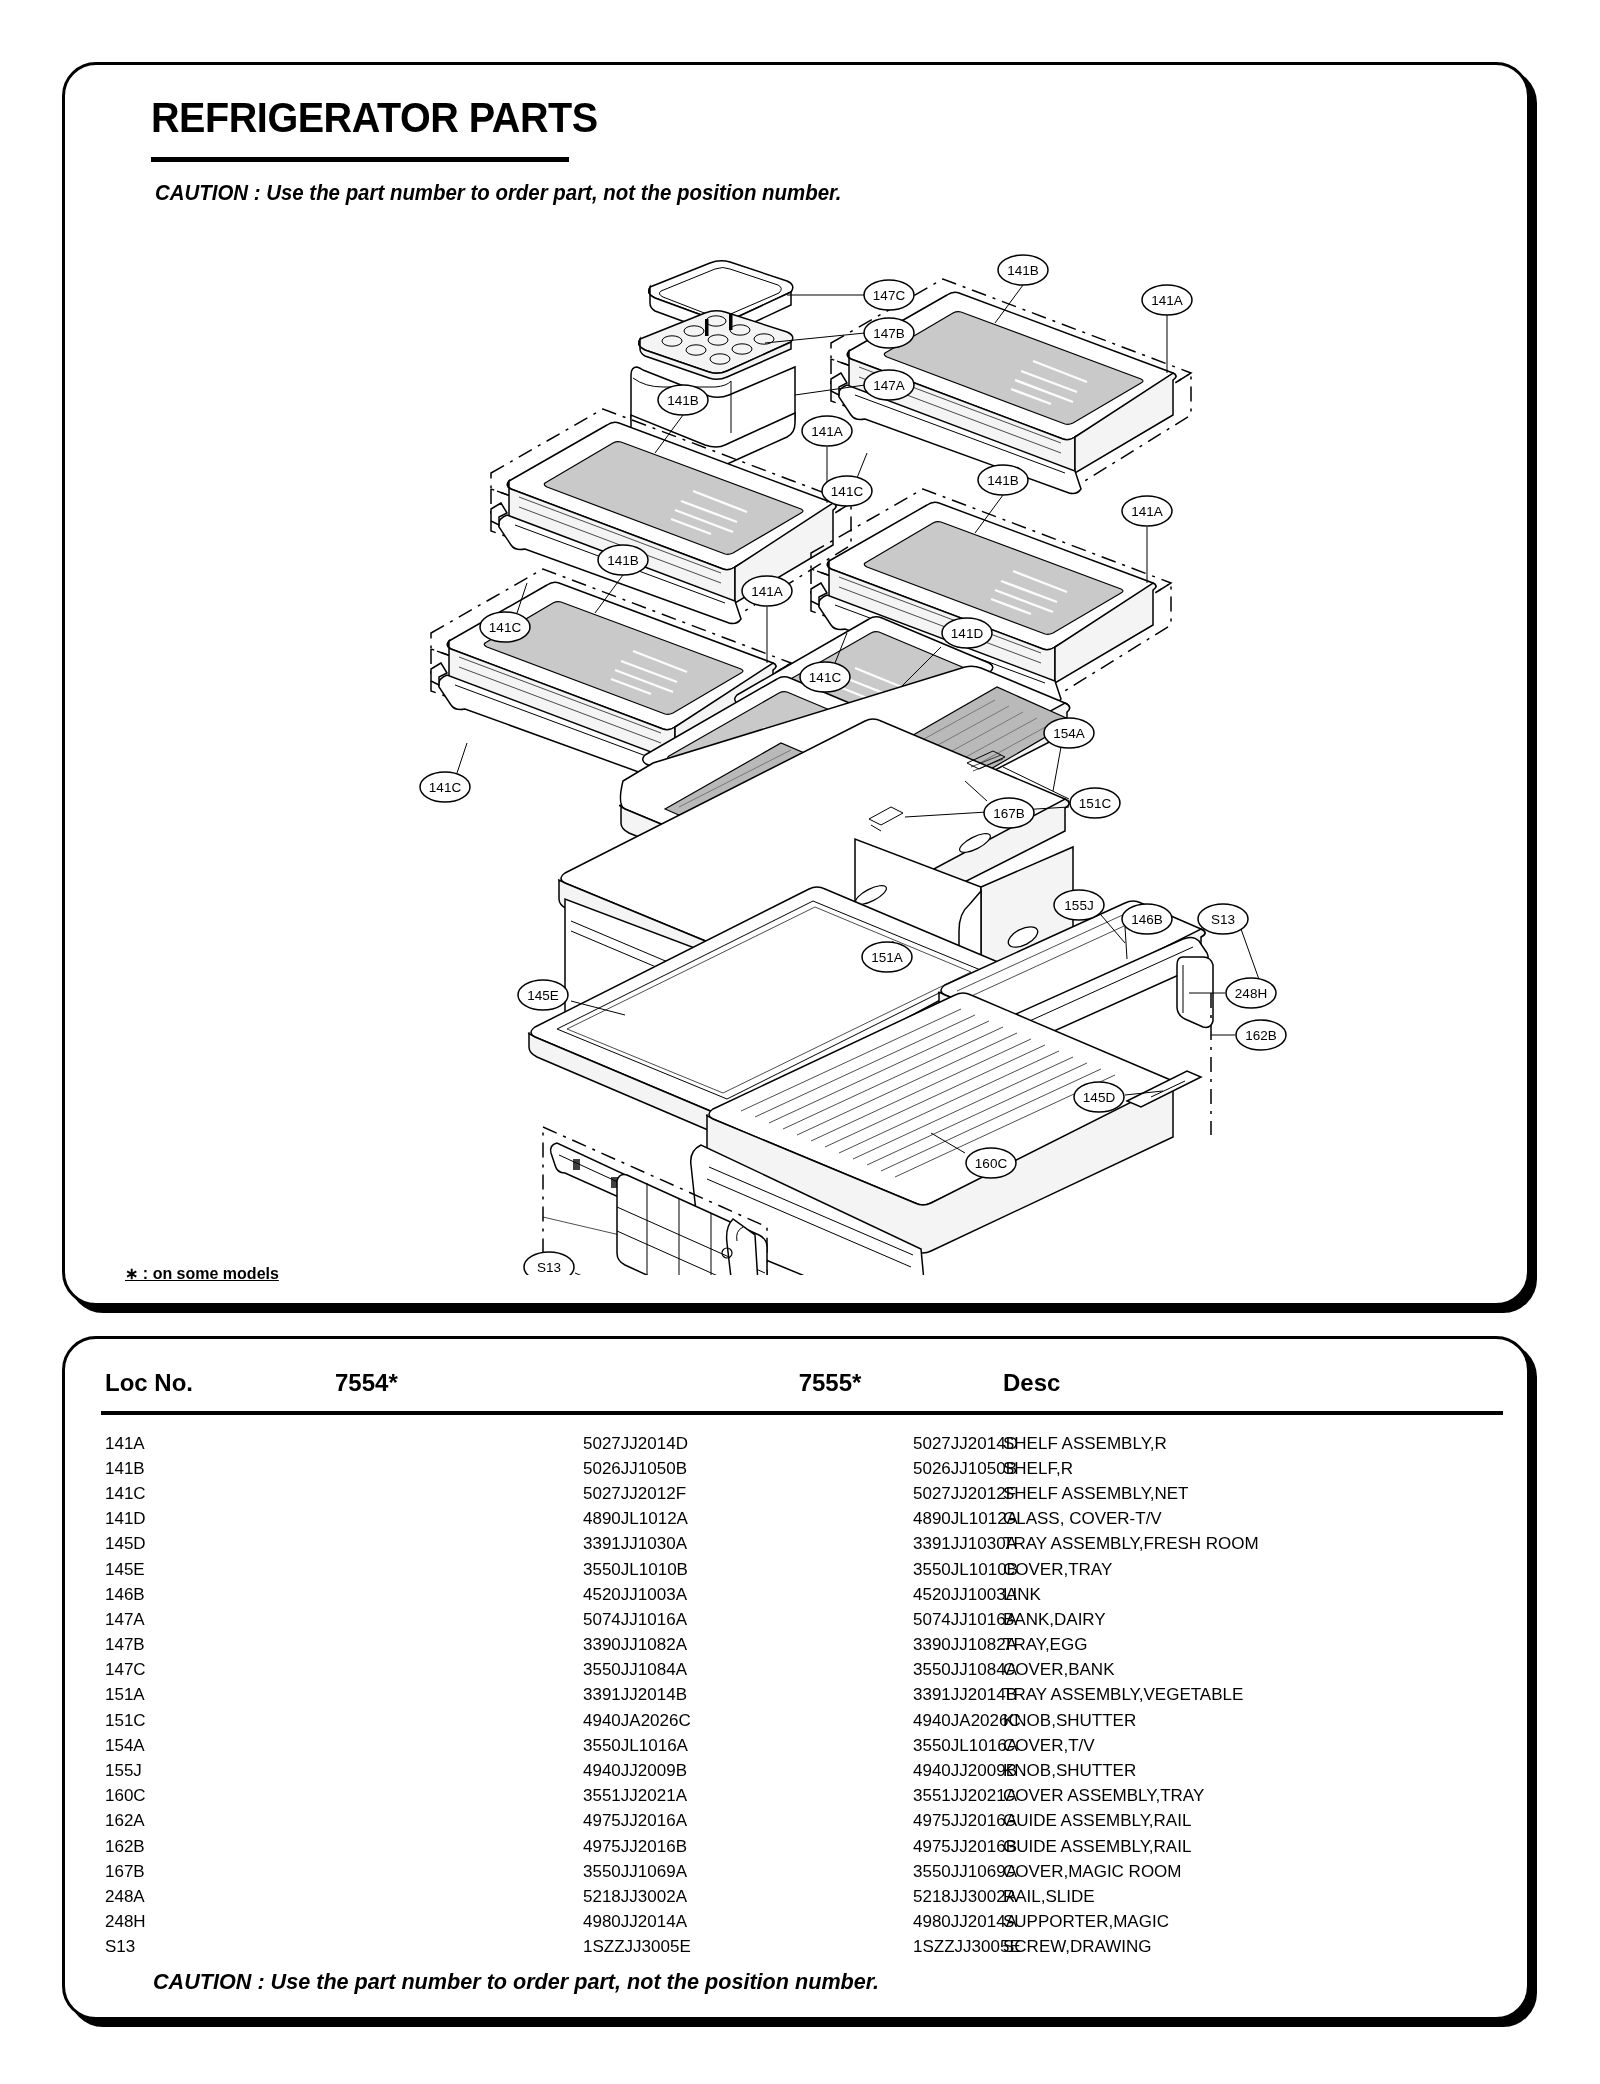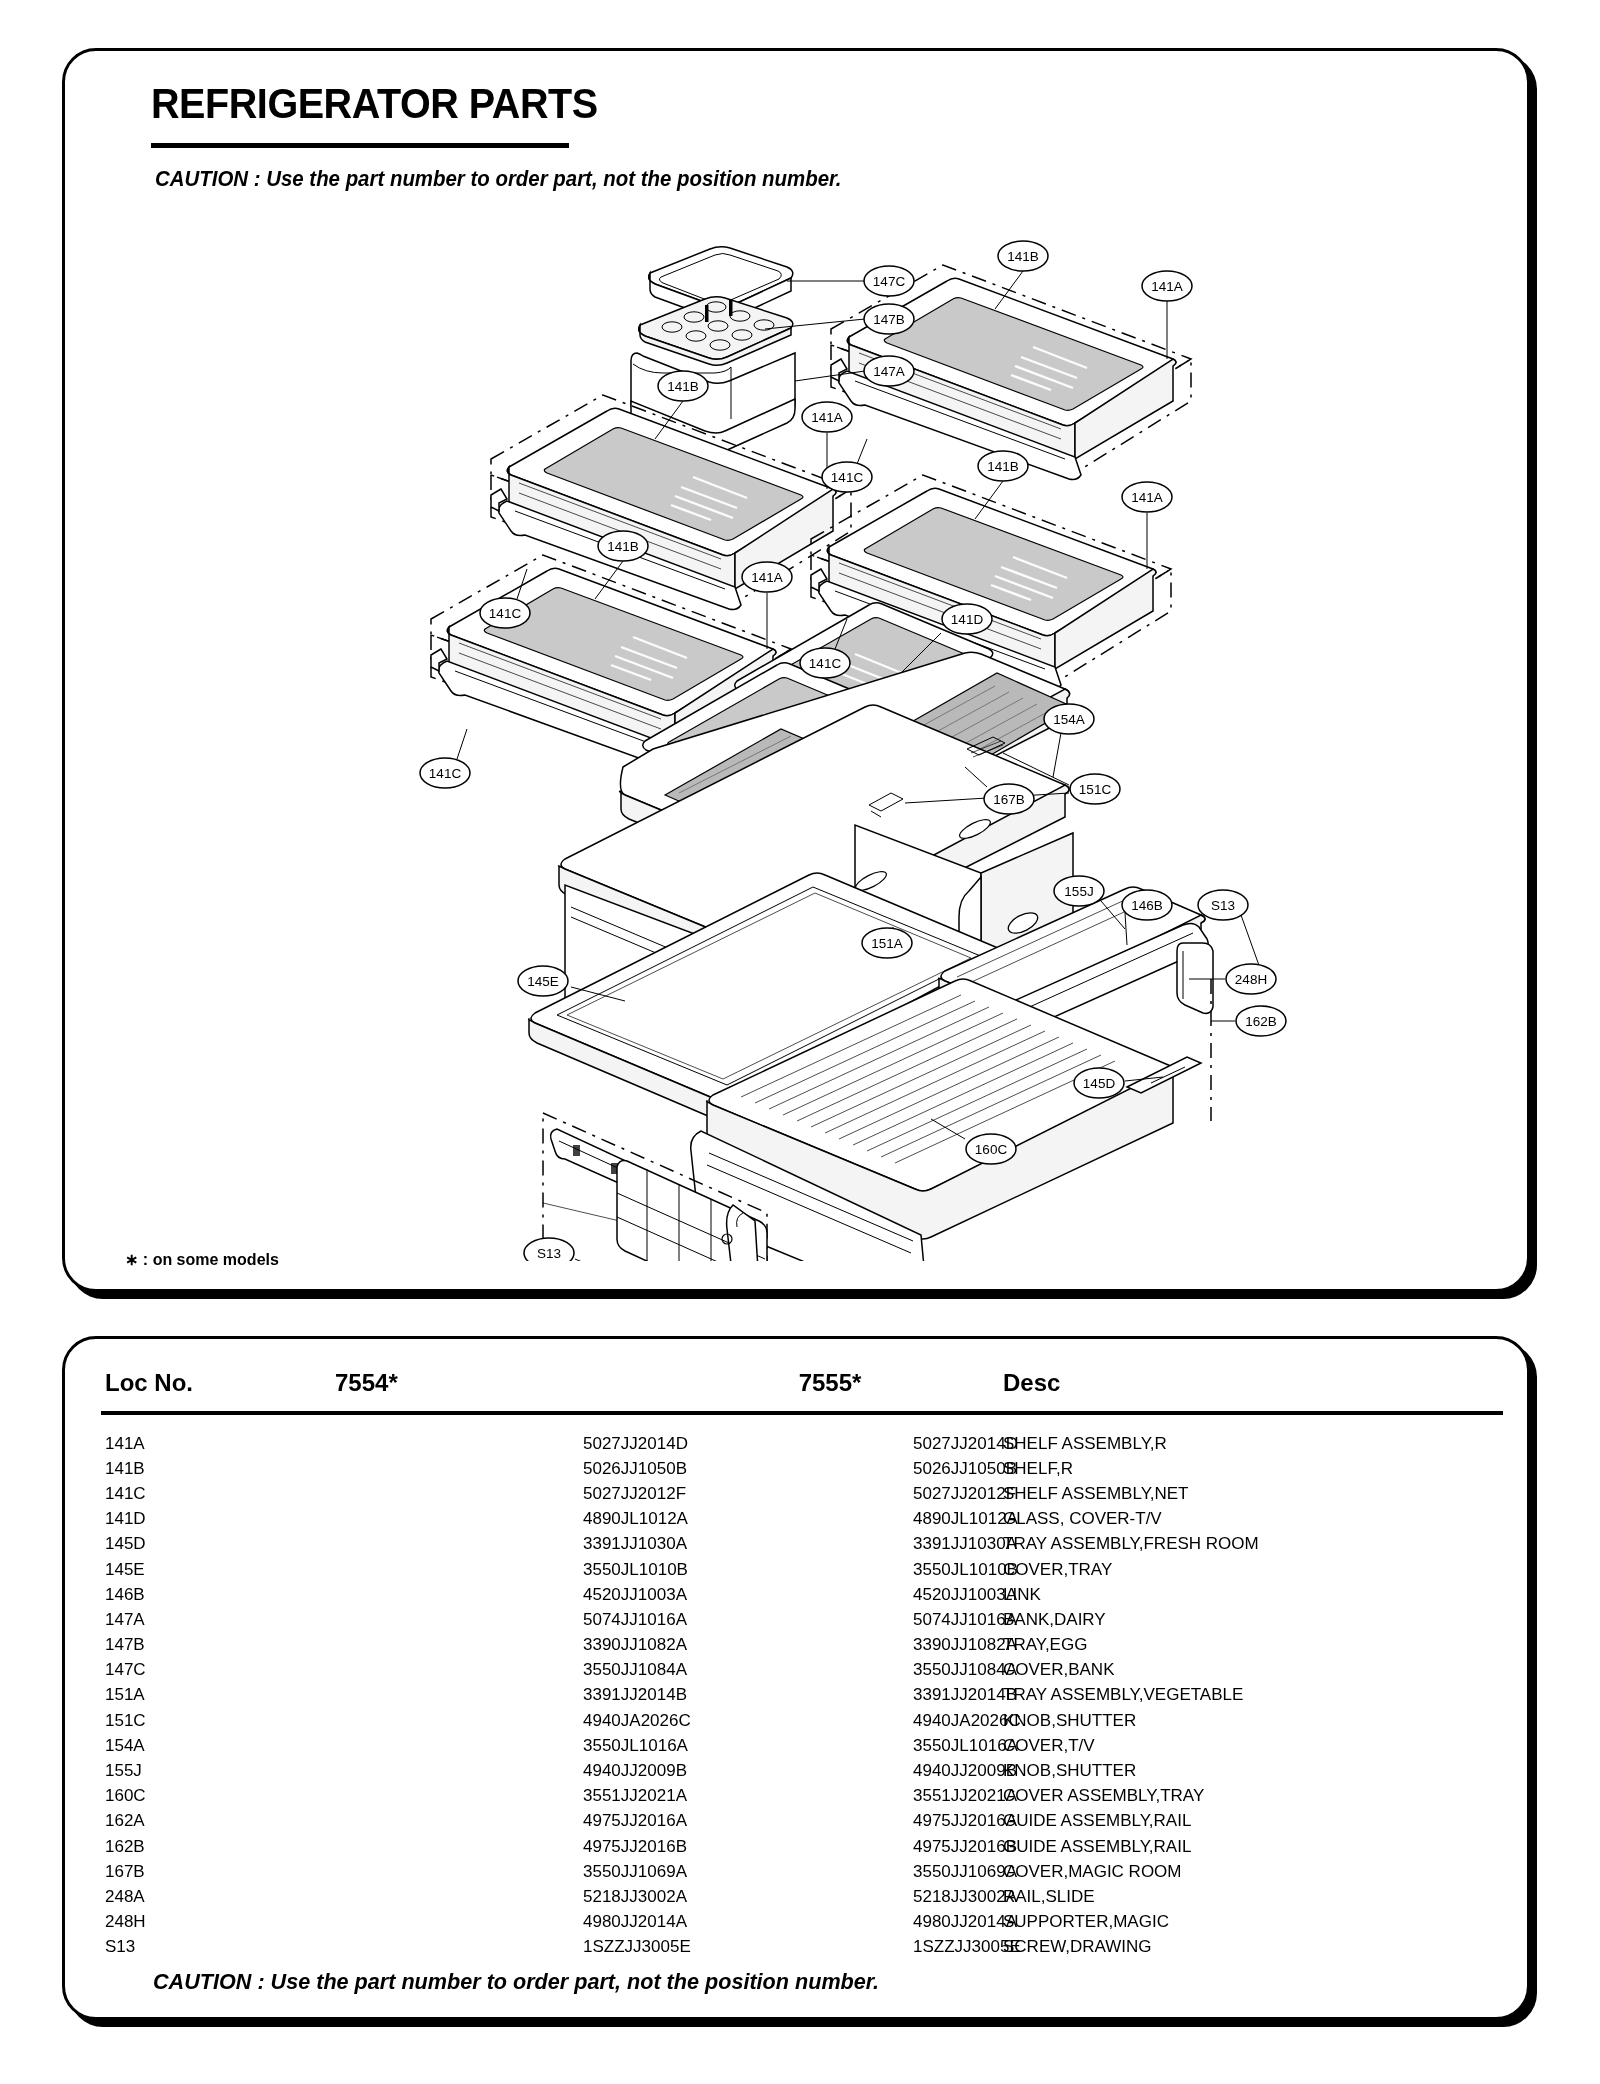--- a/index.html
+++ b/index.html
@@ -9,41 +9,41 @@
 
   
   .panel{
     position:absolute;
     background:#fff;
     border:3px solid #000;
     border-radius:34px;
     box-shadow:7px 7px 0 0 #000;
     box-sizing:border-box;
   }
-  #diagram-panel{left:62px;top:48px;width:1468px;height:1244px;}
+  #diagram-panel{left:62px;top:62px;width:1468px;height:1244px;}
   #table-panel{left:62px;top:1336px;width:1468px;height:684px;}
 
   
   .title{
     position:absolute;left:86px;top:28px;
     font-size:43px;font-weight:bold;letter-spacing:-0.5px;
     font-family:"Liberation Sans",sans-serif;
     transform:scaleX(0.92);transform-origin:left center;
     white-space:nowrap;
   }
   .title-rule{position:absolute;left:86px;top:92px;width:418px;height:5px;background:#000;}
   .caution-top{
     position:absolute;left:90px;top:116px;
     font-size:21.5px;font-weight:bold;font-style:italic;
     transform:scaleX(0.95);transform-origin:left center;
     white-space:nowrap;
   }
   .note-models{
     position:absolute;left:60px;bottom:20px;
-    font-size:16px;font-weight:bold;white-space:nowrap;
+    font-size:16px;font-weight:bold;white-space:nowrap;text-decoration:underline;
   }
 
   
   #diagram-stage{position:absolute;left:0;top:150px;width:1468px;height:1060px;overflow:hidden;}
   #diagram-stage svg{display:block;}
 
   
   #parts-table{position:absolute;left:36px;top:30px;width:1390px;}
   table{border-collapse:collapse;width:100%;table-layout:fixed;font-size:17px;}
   thead th{

